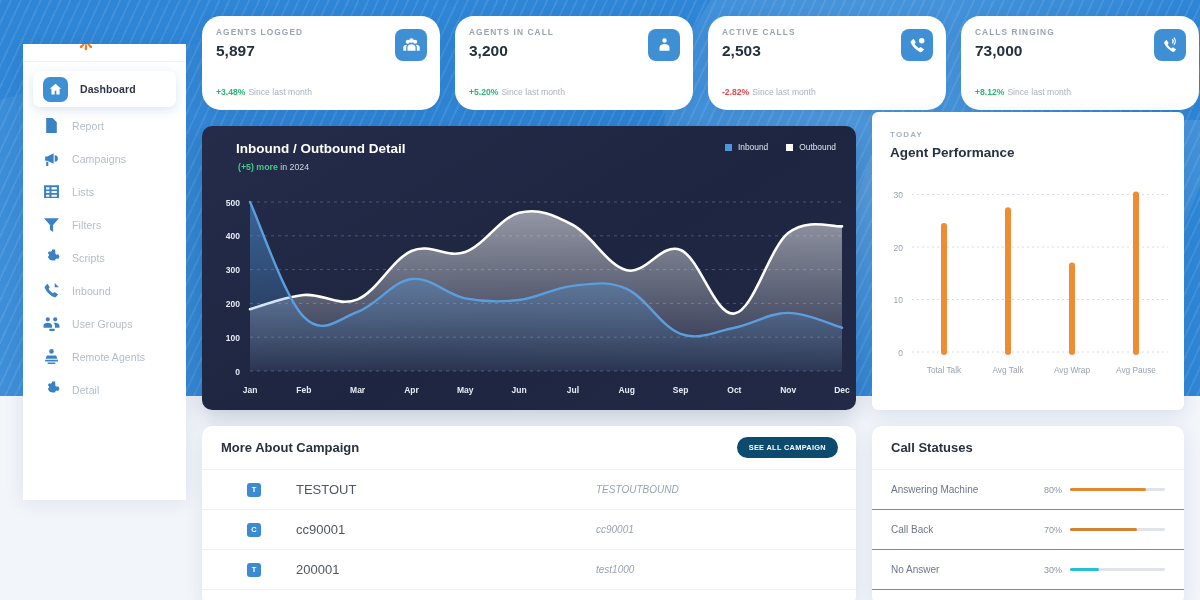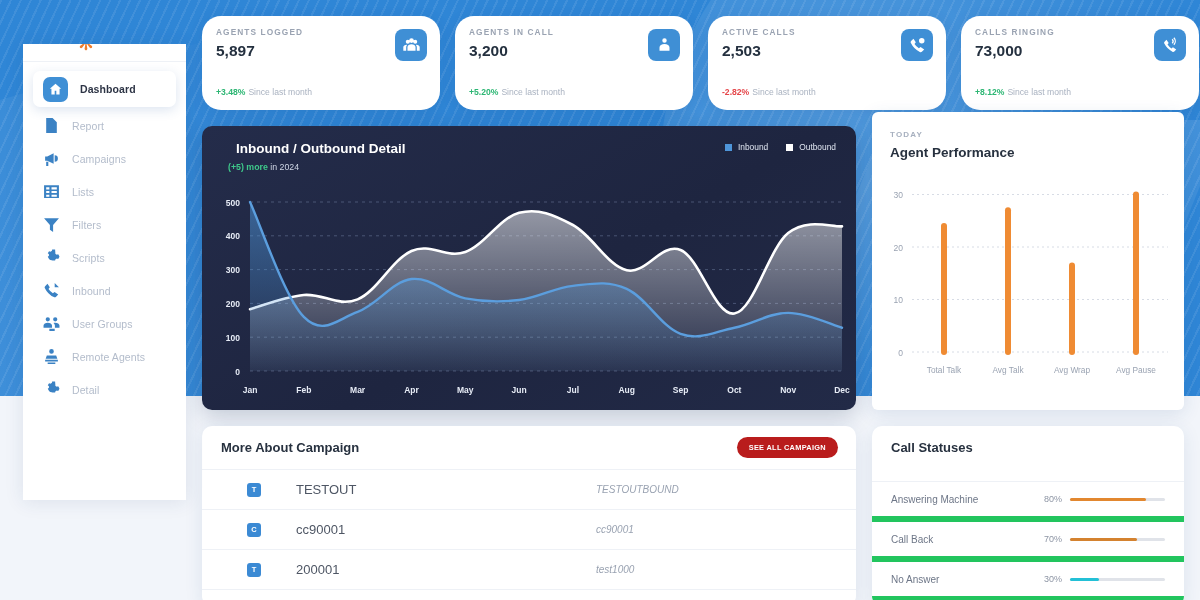--- a/index.html
+++ b/index.html
@@ -107,21 +107,21 @@
   .stat-ico svg { width:17px; height:17px; fill:#fff; }
 
   
   #line-card {
     position:absolute; left:16px; top:126px; width:654px; height:284px;
     background:linear-gradient(150deg,#242c4a 0%,#1e2540 55%,#222a47 100%);
     border-radius:10px; box-shadow:0 6px 22px rgba(20,40,80,.22);
     overflow:hidden;
   }
   #line-title { position:absolute; left:19px; top:15px; font-size:13.5px; font-weight:bold; color:#fff;padding-left:15px; }
-  #line-sub { position:absolute; left:26px; top:36px; font-size:8.8px; color:#cfd6e4;text-align:center; }
+  #line-sub { position:absolute; left:36px; top:36px; font-size:8.8px; color:#cfd6e4;text-align:center; }
   #line-sub .hl { color:#3ec98a; font-weight:bold; }
   #line-legend { position:absolute; right:20px; top:16px; display:flex; gap:18px; align-items:center; }
   .lg { display:flex; align-items:center; gap:6px; font-size:8.4px; color:#dfe5f0; }
   .lg i { width:7px; height:7px; display:block; }
   .lg.inb i { background:#4e95d9; }
   .lg.outb i { background:#ffffff; }
   #line-plot { position:absolute; left:0; top:60px; width:654px; height:224px; }
 
   
   #agent-card {
@@ -135,42 +135,42 @@
   
   #camp-card {
     position:absolute; left:16px; top:426px; width:654px; height:180px;
     background:#fff; border-radius:10px; box-shadow:0 4px 18px rgba(30,70,130,.10);
     overflow:hidden;
   }
   #camp-head { height:44px; position:relative; border-bottom:1px solid #eef1f6; }
   #camp-title { position:absolute; left:19px; top:14px; font-size:13px; font-weight:bold; color:#27313f; }
   #camp-btn {
     position:absolute; right:18px; top:11px; height:21px; padding:0 12px;
-    background:#b91c1c; color:#fff; border:none; border-radius:11px;
+    background:#0c4a6e; color:#fff; border:none; border-radius:11px;
     font-size:7.4px; font-weight:bold; letter-spacing:.3px;
     font-family:"Liberation Sans", sans-serif; cursor:pointer;margin-left:8px;
   }
   .camp-row { height:40px; display:flex; align-items:center; border-bottom:1px solid #eef1f6; }
   .camp-badge {
     width:14px; height:14px; margin-left:45px; border-radius:3px; background:#3b8ad4;
     color:#fff; font-size:7.5px; font-weight:bold; display:flex;
     align-items:center; justify-content:center;
   }
   .camp-name { margin-left:35px; width:300px; font-size:13px; color:#4e5664; }
   .camp-alt { font-size:10px; color:#99a2b1;font-style:italic; }
 
   
   #status-card {
     position:absolute; left:686px; top:426px; width:312px; height:180px;
     background:#fff; border-radius:10px; box-shadow:0 4px 18px rgba(30,70,130,.10);
     overflow:hidden;
   }
-  #status-head { height:56px; position:relative; border-bottom:1px solid #eef1f6;text-decoration:underline; }
+  #status-head { height:44px; position:relative; border-bottom:1px solid #eef1f6;text-decoration:underline; }
   #status-title { position:absolute; left:19px; top:14px; font-size:13px; font-weight:bold; color:#27313f; }
-  .st-row { height:40px; display:flex; align-items:center; border-bottom:6px solid #22c55e; }
+  .st-row { height:40px; display:flex; align-items:center; border-bottom:1px solid #22c55e; }
   .st-name { margin-left:19px; width:145px; font-size:10px; color:#6d7687; }
   .st-pct { font-size:9px; color:#8d95a4; width:26px; text-align:right; }
   .st-track { margin-left:8px; width:95px; height:3px; border-radius:2px; background:#e0e3e9; position:relative; }
   .st-fill { position:absolute; left:0; top:0; height:3px; border-radius:2px; }
 </style>
 </head>
 <body>
 
 <div id="bg-blue">
   <div class="stripes"></div>

